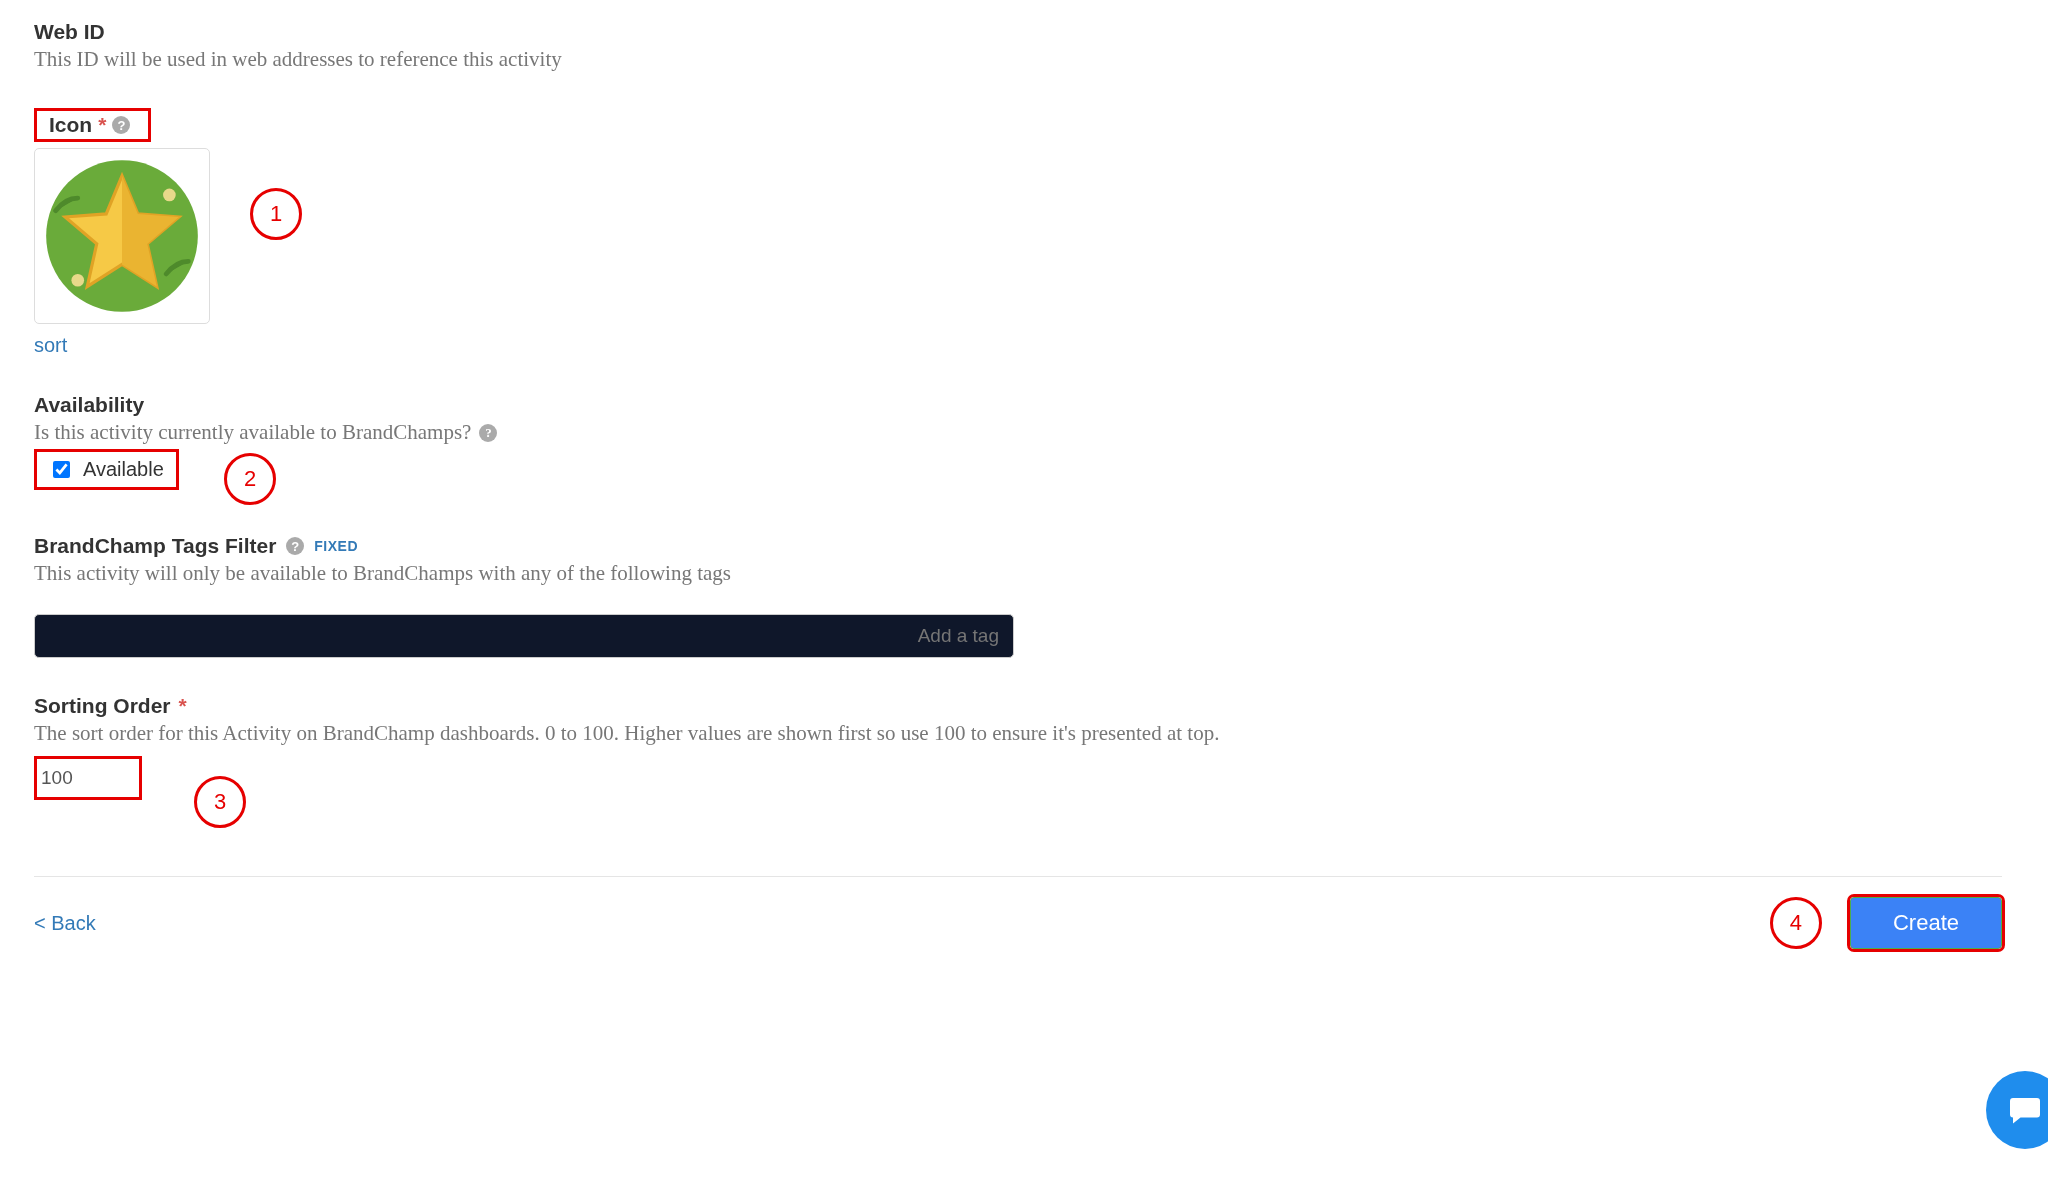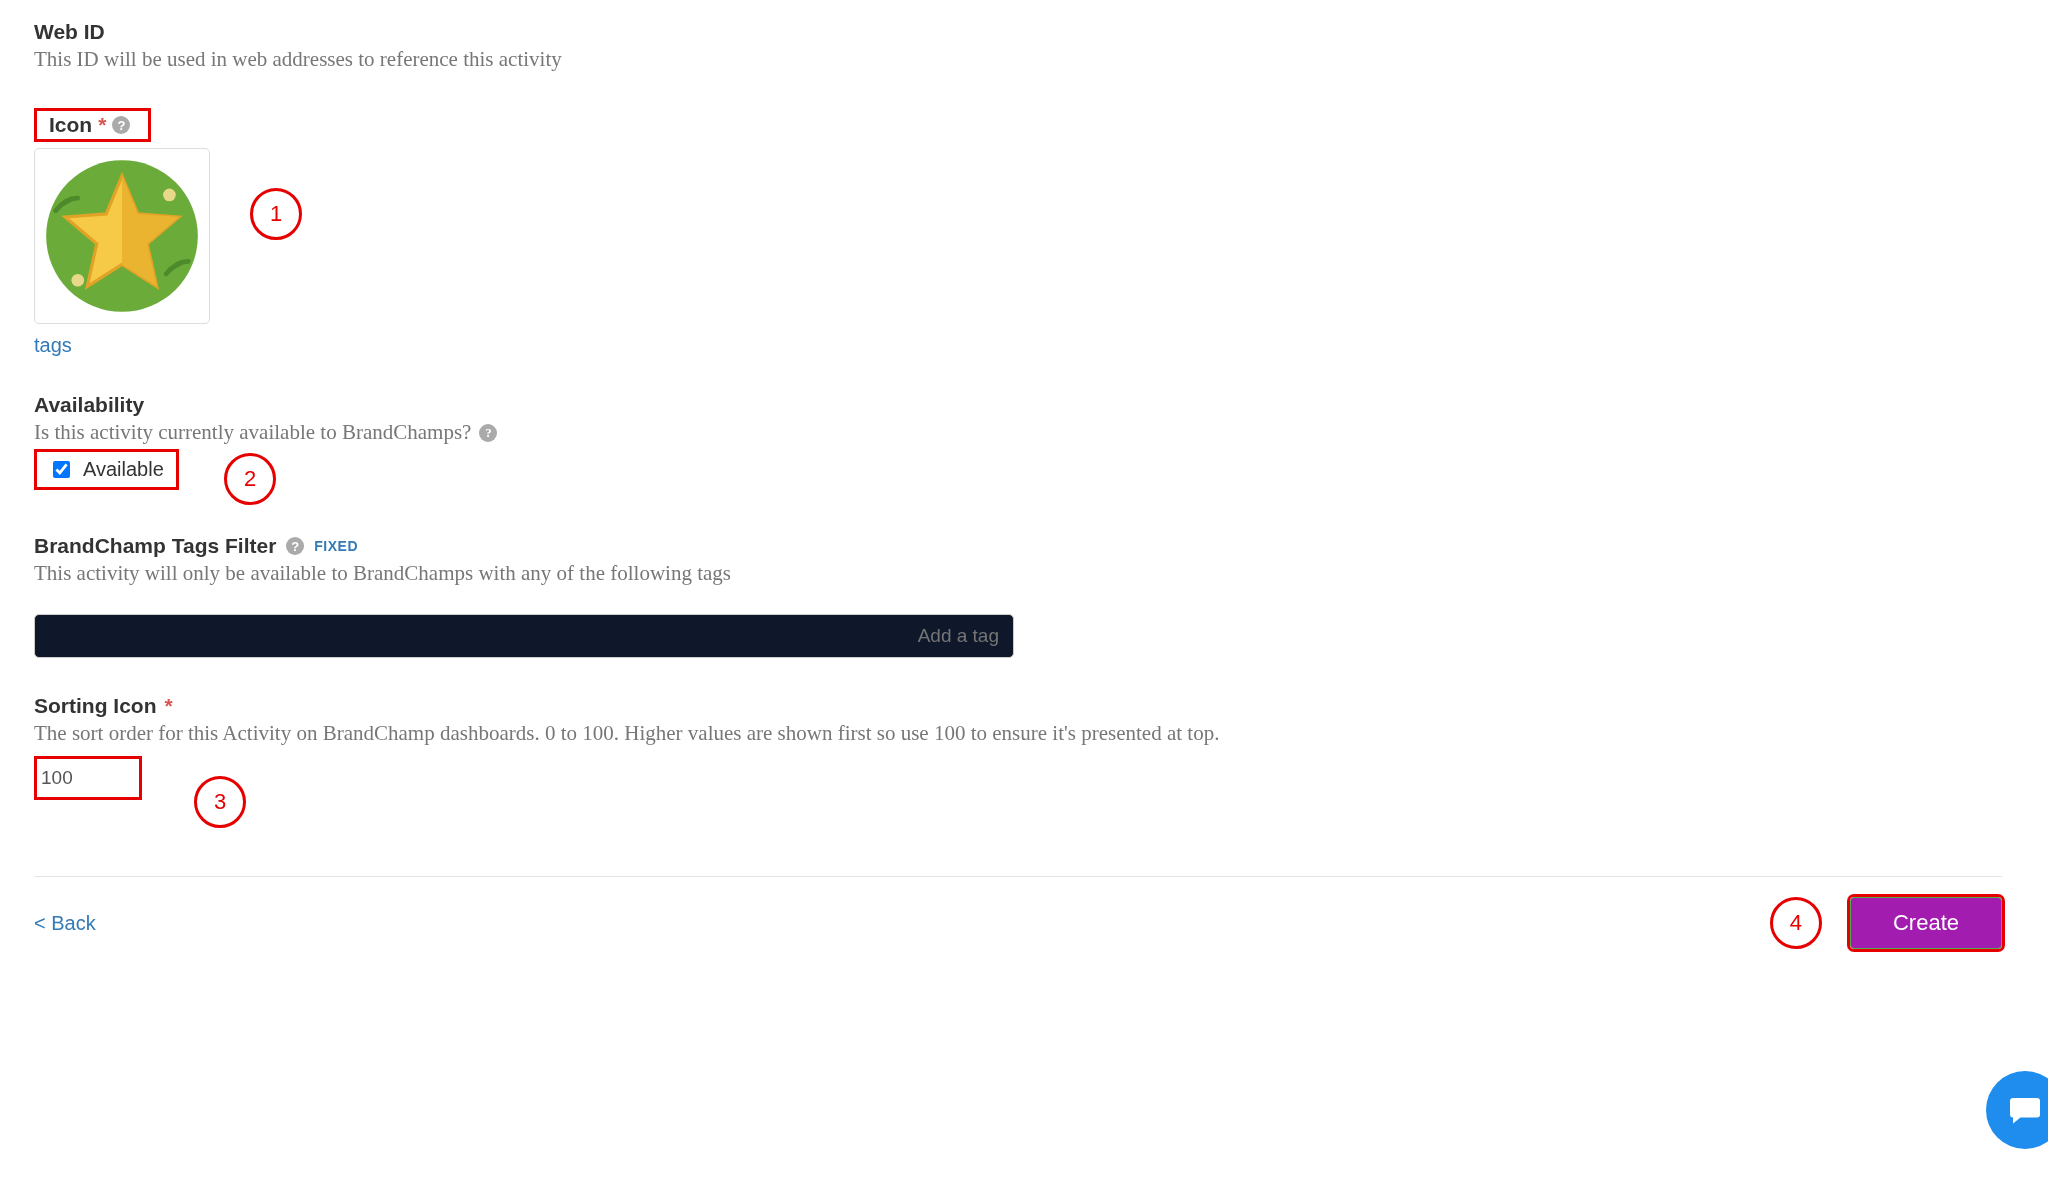--- a/index.html
+++ b/index.html
@@ -145,21 +145,21 @@
     align-items: center;
     margin-top: 20px;
     position: relative;
   }
   .back-link {
     color: #337ab7;
     font-size: 20px;
     cursor: pointer;
   }
   .create-btn {
-    background: #a21caf;
+    background: #3b82f6;
     color: #fff;
     border: 1px solid #4cae4c;
     border-radius: 4px;
     font-size: 22px;
     padding: 12px 42px;
     cursor: pointer;
     outline: 3px solid #e60000;
     outline-offset: 0;
   }
   .chat-bubble {
@@ -196,21 +196,21 @@
       <svg viewBox="0 0 100 100">
         <circle cx="50" cy="50" r="48" fill="#6aab3a"></circle>
         <path fill="#4e8a2b" d="M14 30 q10 14 36 14 q26 0 36 -14 l0 0" opacity="0"></path>
         <path fill="#4e8a2b" d="M8 34 q6 -8 14 -8 M78 74 q6 -8 14 -8" stroke="#4e8a2b" stroke-width="3" stroke-linecap="round"></path>
         <circle cx="22" cy="78" r="4" fill="#e8d98a"></circle>
         <circle cx="80" cy="24" r="4" fill="#e8d98a"></circle>
         <polygon points="50,12 60,36 86,38 66,55 72,82 50,68 28,82 34,55 14,38 40,36" fill="#f6c946" stroke="#e0a325" stroke-width="2"></polygon>
         <polygon points="50,12 60,36 86,38 66,55 72,82 50,68" fill="#eab431"></polygon>
       </svg>
     </div>
-    <span class="clear-link">tags</span>
+    <span class="clear-link">sort</span>
     <div class="callout" style="left:216px; top:80px;">1</div>
   </div>
 
   <div class="form-group rel" style="margin-bottom:44px;">
     <div class="label-row">
       <span>Availability</span>
     </div>
     <div class="sublabel" style="display:flex; align-items:center; gap:8px;">
       <span>Is this activity currently available to BrandChamps?</span>
       <span class="help-icon">?</span>
@@ -227,21 +227,21 @@
       <span>BrandChamp Tags Filter</span>
       <span class="help-icon">?</span>
       <span class="fixed-badge">FIXED</span>
     </div>
     <div class="sublabel">This activity will only be available to BrandChamps with any of the following tags</div>
     <input class="tag-input" type="text" placeholder="Add a tag" style="">
   </div>
 
   <div class="form-group rel" style="margin-bottom:0;">
     <div class="label-row" style="gap:8px;">
-      <span>Sorting Icon</span>
+      <span>Sorting Order</span>
       <span class="req">*</span>
     </div>
     <div class="sublabel">The sort order for this Activity on BrandChamp dashboards. 0 to 100. Higher values are shown first so use 100 to ensure it's presented at top.</div>
     <div style="margin-top:10px;">
       <input class="sort-input sort-input-hl" type="text" value="100" style="">
     </div>
     <div class="callout" style="left:160px; top:82px;">3</div>
   </div>
 
   <hr class="sep">

